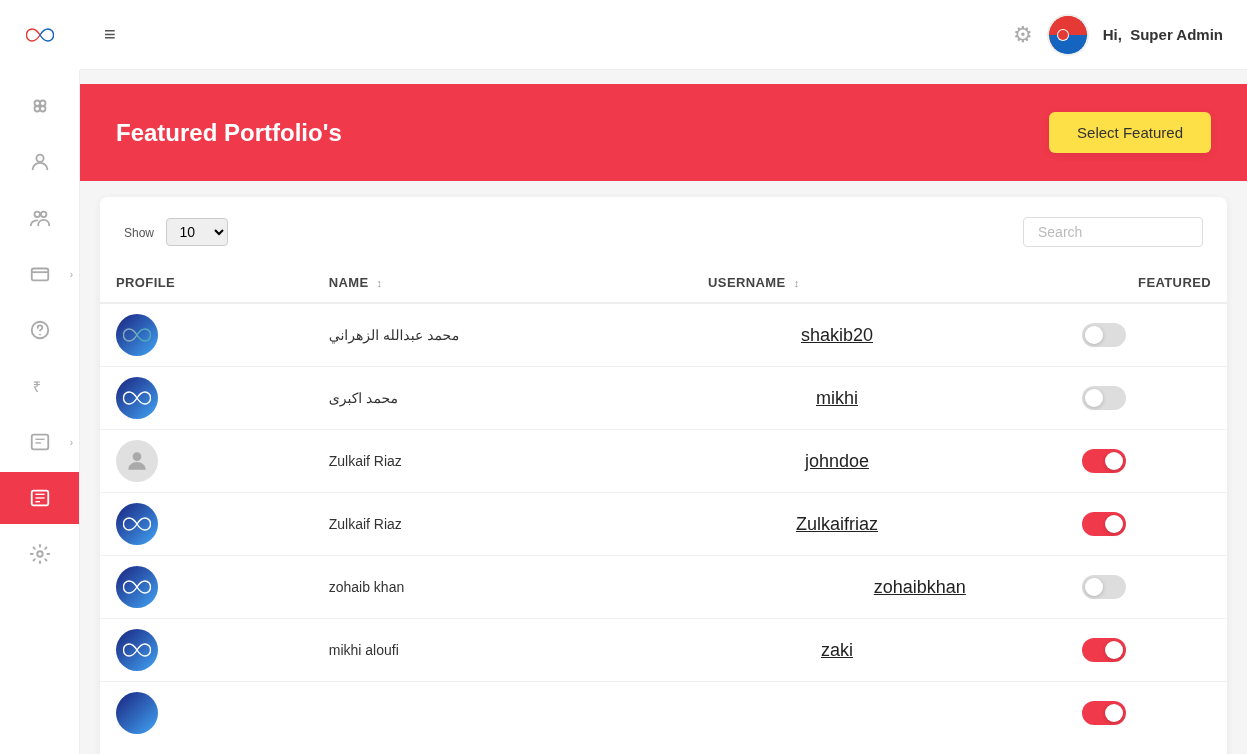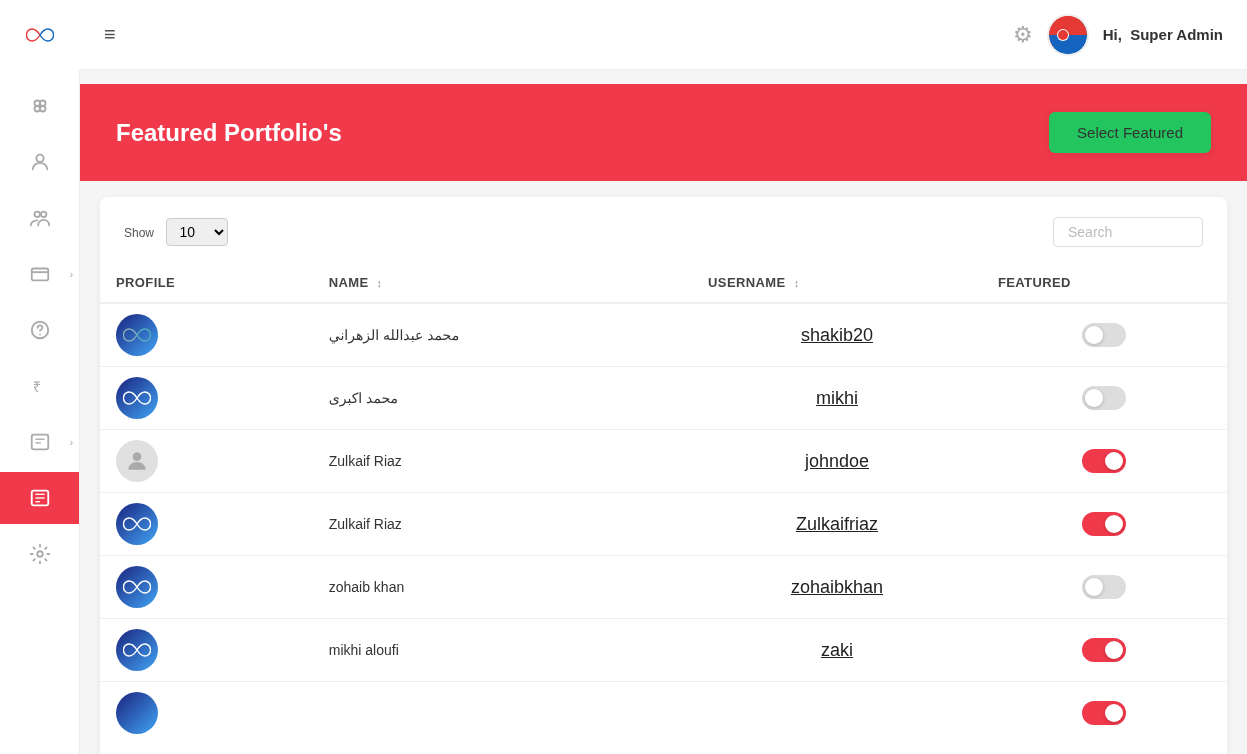--- a/index.html
+++ b/index.html
@@ -96,21 +96,21 @@
     
     .page-header {
       background: #f0394b;
       padding: 28px 36px;
       display: flex;
       align-items: center;
       justify-content: space-between;
     }
     .page-title { color: #fff; font-size: 24px; font-weight: 600; }
     .btn-select-featured {
-      background: #22c55e;
+      background: #fde047;
       color: #333;
       border: none;
       border-radius: 6px;
       padding: 12px 28px;
       font-size: 15px;
       font-weight: 500;
       cursor: pointer;
       box-shadow: 0 2px 8px rgba(0,0,0,0.08);
     }
 
@@ -134,37 +134,37 @@
       border-radius: 4px;
       padding: 4px 8px;
       font-size: 14px;
       cursor: pointer;
     }
     .search-input {
       border: 1px solid #ddd;
       border-radius: 4px;
       padding: 6px 14px;
       font-size: 14px;
-      width: 150px;
+      width: 180px;
       color: #555;
     }
     .search-input::placeholder { color: #bbb; }
 
     
     table { width: 100%; border-collapse: collapse; }
     thead tr { border-bottom: 2px solid #eee; }
     thead th {
       padding: 12px 16px;
       text-align: left;
       font-size: 13px;
       font-weight: 600;
       color: #444;
       letter-spacing: 0.03em;
     }
-    thead th.center { text-align: left; }
+    thead th.center { text-align: right; }
     .sort-icon { color: #999; font-size: 11px; margin-left: 4px; }
     tbody tr { border-bottom: 1px solid #f0f0f0; }
     tbody tr:last-child { border-bottom: none; }
     tbody td { padding: 10px 16px; font-size: 14px; color: #333; vertical-align: middle; }
     .avatar-circle {
       width: 42px; height: 42px; border-radius: 50%;
       display: flex; align-items: center; justify-content: center;
       font-size: 20px; overflow: hidden;
     }
     .avatar-infinity {
@@ -441,21 +441,21 @@
             <tr>
               <td>
                 <div class="avatar-circle avatar-infinity">
         <svg viewBox="0 0 60 34" width="28" height="16" fill="none">
           <path d="M30 17C30 17 22 4 13 4C6 4 1 10 1 17C1 24 6 30 13 30C22 30 30 17 30 17Z" stroke="#fff" stroke-width="3" fill="none"></path>
           <path d="M30 17C30 17 38 4 47 4C54 4 59 10 59 17C59 24 54 30 47 30C38 30 30 17 30 17Z" stroke="#fff" stroke-width="3" fill="none"></path>
         </svg>
       </div>
               </td>
               <td><span>zohaib khan</span></td>
-              <td style="text-align: center;"><a href="#" class="username-link">zohaibkhan</a></td>
+              <td style="text-align: right;"><a href="#" class="username-link">zohaibkhan</a></td>
               <td style="text-align: center;"><label class="toggle">
       <input type="checkbox" style="">
       <span class="toggle-slider"></span>
     </label></td>
             </tr>
             <tr>
               <td>
                 <div class="avatar-circle avatar-infinity">
         <svg viewBox="0 0 60 34" width="28" height="16" fill="none">
           <path d="M30 17C30 17 22 4 13 4C6 4 1 10 1 17C1 24 6 30 13 30C22 30 30 17 30 17Z" stroke="#fff" stroke-width="3" fill="none"></path>

